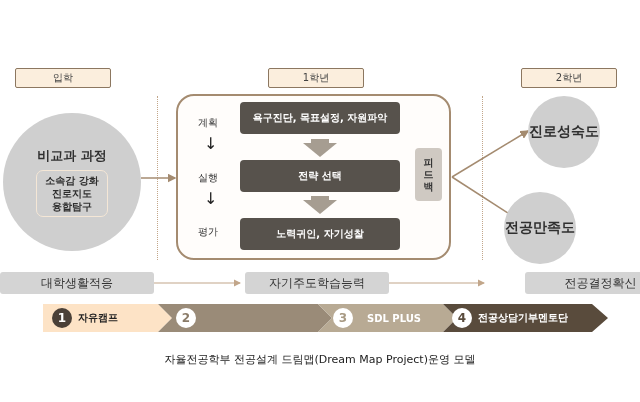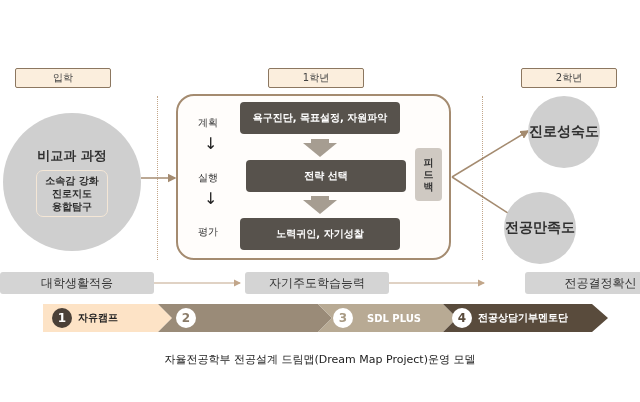--- a/index.html
+++ b/index.html
@@ -103,21 +103,21 @@
 <div class="yr1-box"></div>
 <div class="step-label" style="left:198px; top:116px;">계획</div>
 <div class="down-arrow" style="left:204px; top:136px;">↓</div>
 <div class="step-label" style="left:198px; top:171px;">실행</div>
 <div class="down-arrow" style="left:204px; top:191px;">↓</div>
 <div class="step-label" style="left:198px; top:225px;">평가</div>
 
 <div class="dark-box" style="left:240px; top:102px; width:160px; height:32px;">욕구진단, 목표설정, 자원파악</div>
 <div class="tri-stem" style="left:311px; top:139px; width:18px; height:4px;"></div>
 <div class="tri-arrow" style="left:303px; top:143px;"></div>
-<div class="dark-box" style="left:240px; top:160px; width:160px; height:32px;margin-left:6px;">전략 선택</div>
+<div class="dark-box" style="left:240px; top:160px; width:160px; height:32px;">전략 선택</div>
 <div class="tri-stem" style="left:311px; top:196px; width:18px; height:4px;"></div>
 <div class="tri-arrow" style="left:303px; top:200px;"></div>
 <div class="dark-box" style="left:240px; top:218px; width:160px; height:32px;">노력귀인, 자기성찰</div>
 
 <div class="feedback">
   <span>피</span>
   <span>드</span>
   <span>백</span>
 </div>
 

